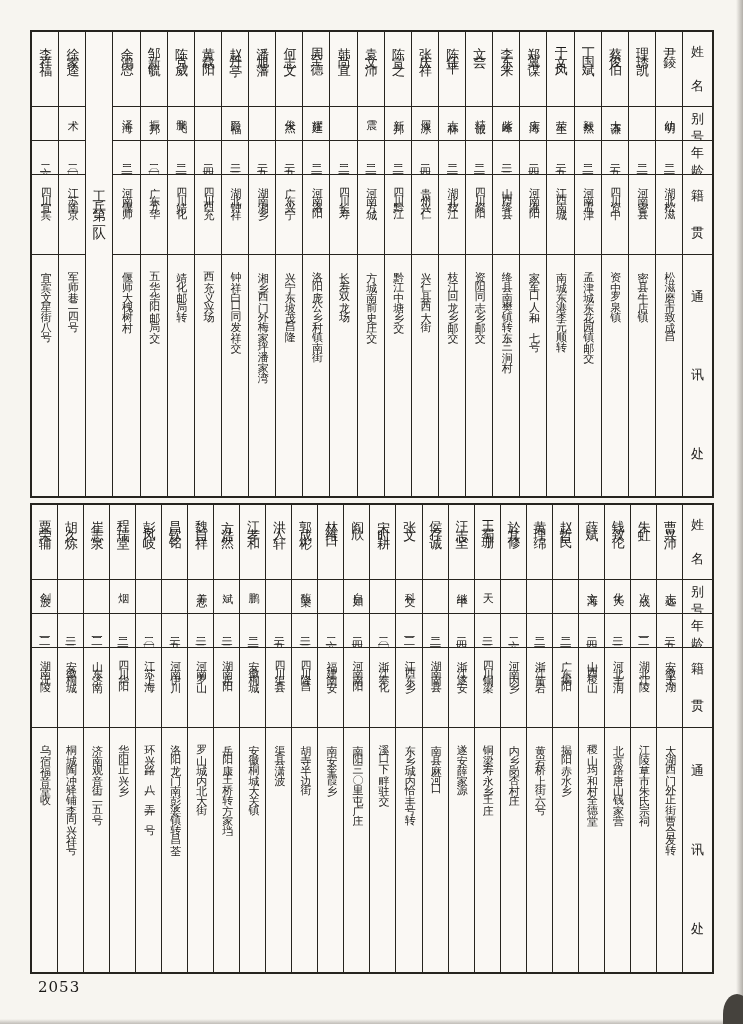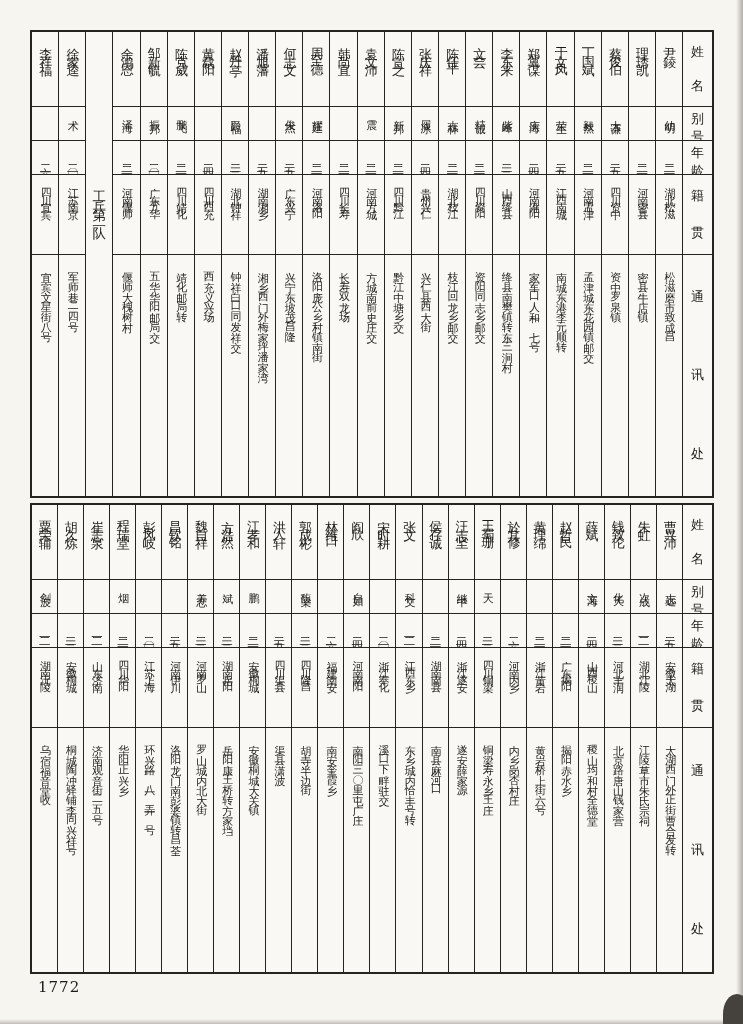--- a/index.html
+++ b/index.html
@@ -951,17 +951,17 @@
           <div class="vtext vt-age">二一</div>
         </div>
         <div class="cell cell-origin">
           <div class="vtext vt-origin">湖南沅陵</div>
         </div>
         <div class="cell cell-addr">
           <div class="vtext vt-addr">乌宿福音堂收</div>
         </div>
       </div>
     </div>
-  <div class="page-num">1772</div>
+  <div class="page-num">2053</div>
   <div class="scan-edge"></div>
   <div class="scan-bottom"></div>
   <div class="scan-corner"></div>
 </div>
 
 </body></html>

